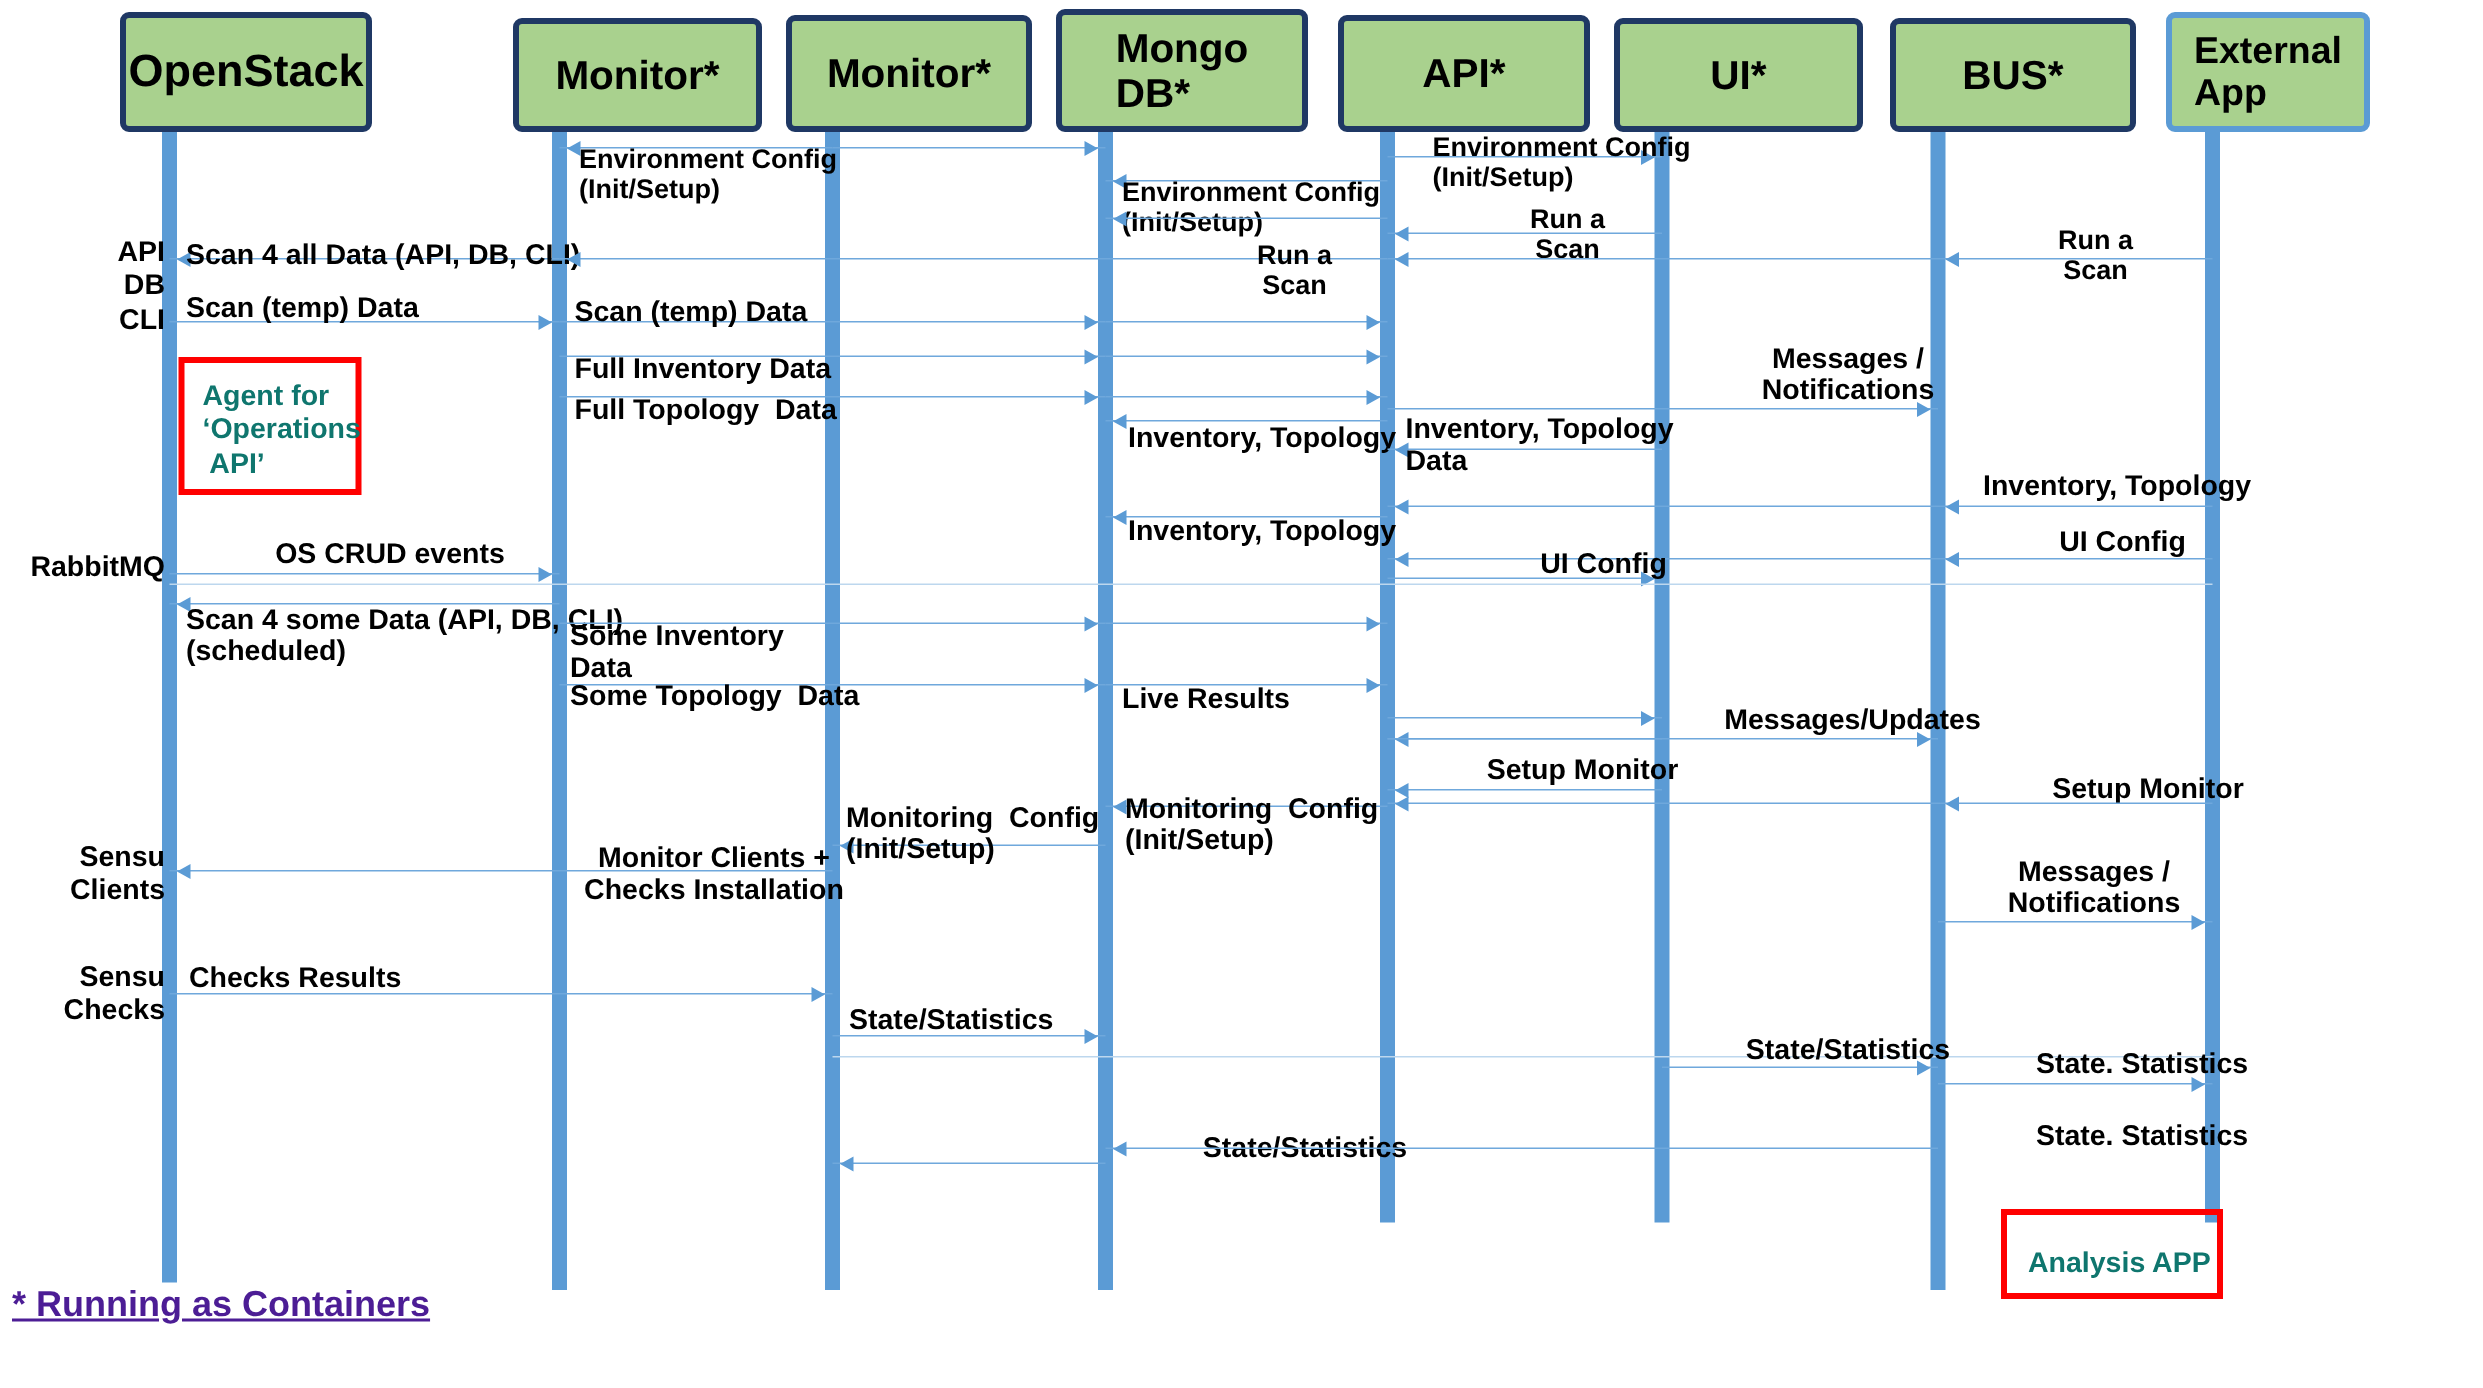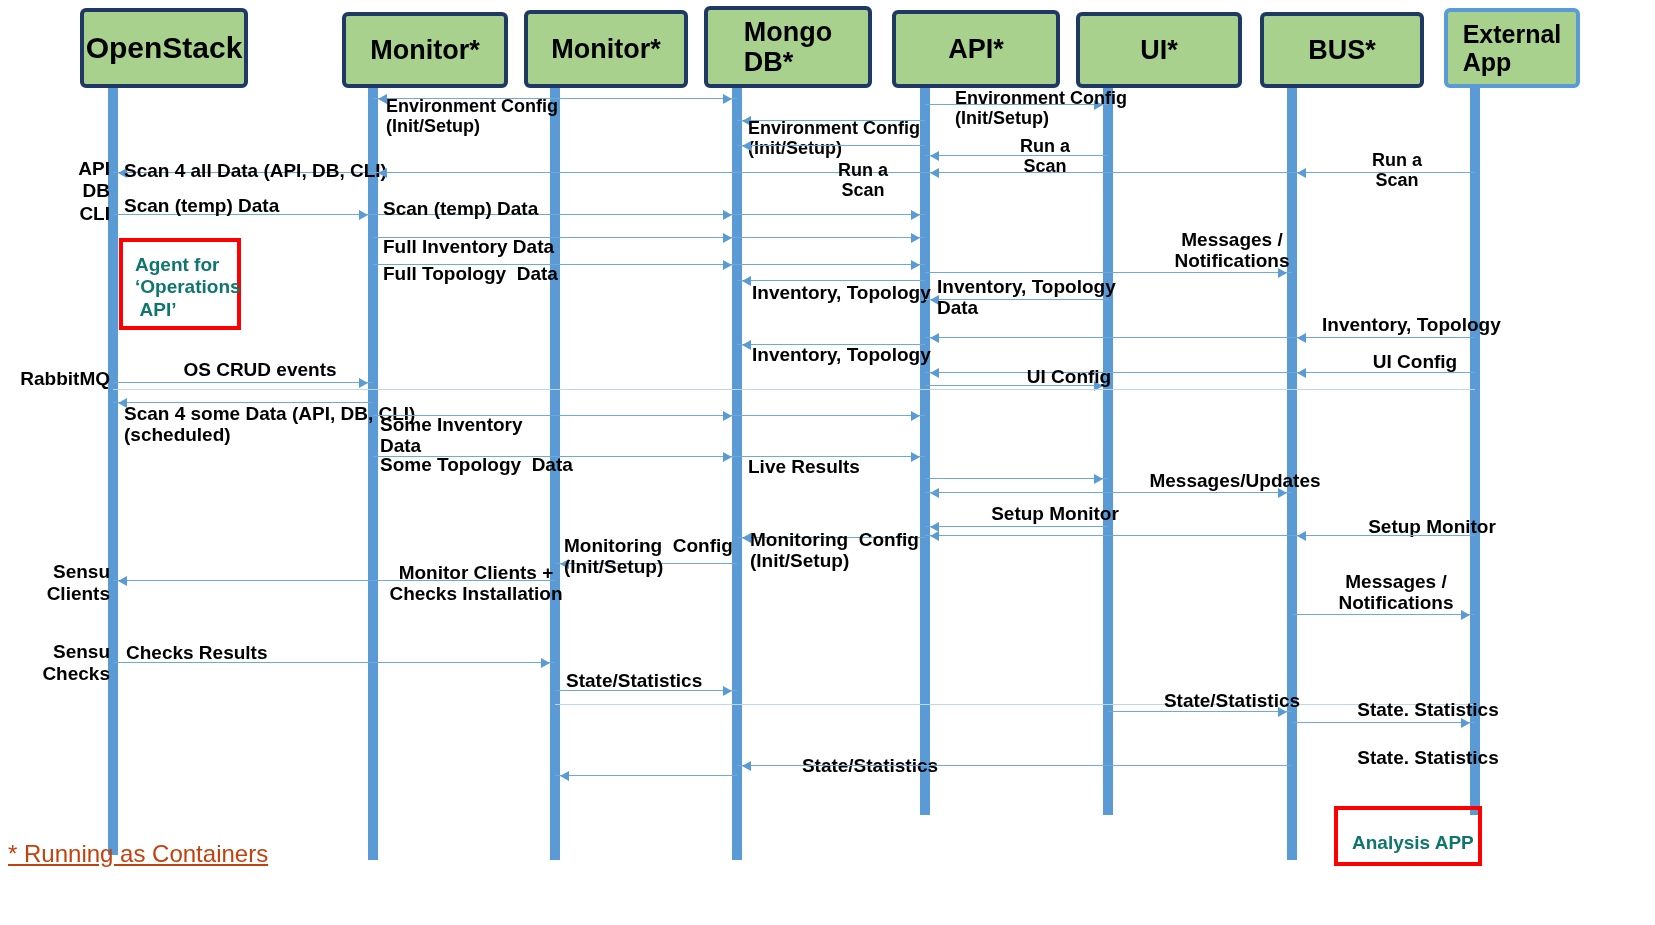--- a/index.html
+++ b/index.html
@@ -69,24 +69,25 @@
   }
   .redbox .rtxt{
     position:absolute;
     font-weight:bold;color:#0f766e;
     line-height:1.18;
     white-space:pre;
   }
 
   .footnote{
     position:absolute;
-    font-weight:normal;
-    color:#c2410c;
+    font-weight:bold;
+    color:#4c1d95;
     text-decoration:underline;
     white-space:pre;
+    margin-top:16px;
   }
 </style>
 </head>
 <body>
 
 <div id="canvas">
     <div class="lifeline" style="left: 108px; top: 85px; height: 770px;"></div>
     <div class="lifeline" style="left: 368px; top: 85px; height: 775px;"></div>
     <div class="lifeline" style="left: 550px; top: 85px; height: 775px;"></div>
     <div class="lifeline" style="left: 732px; top: 85px; height: 775px;"></div>

